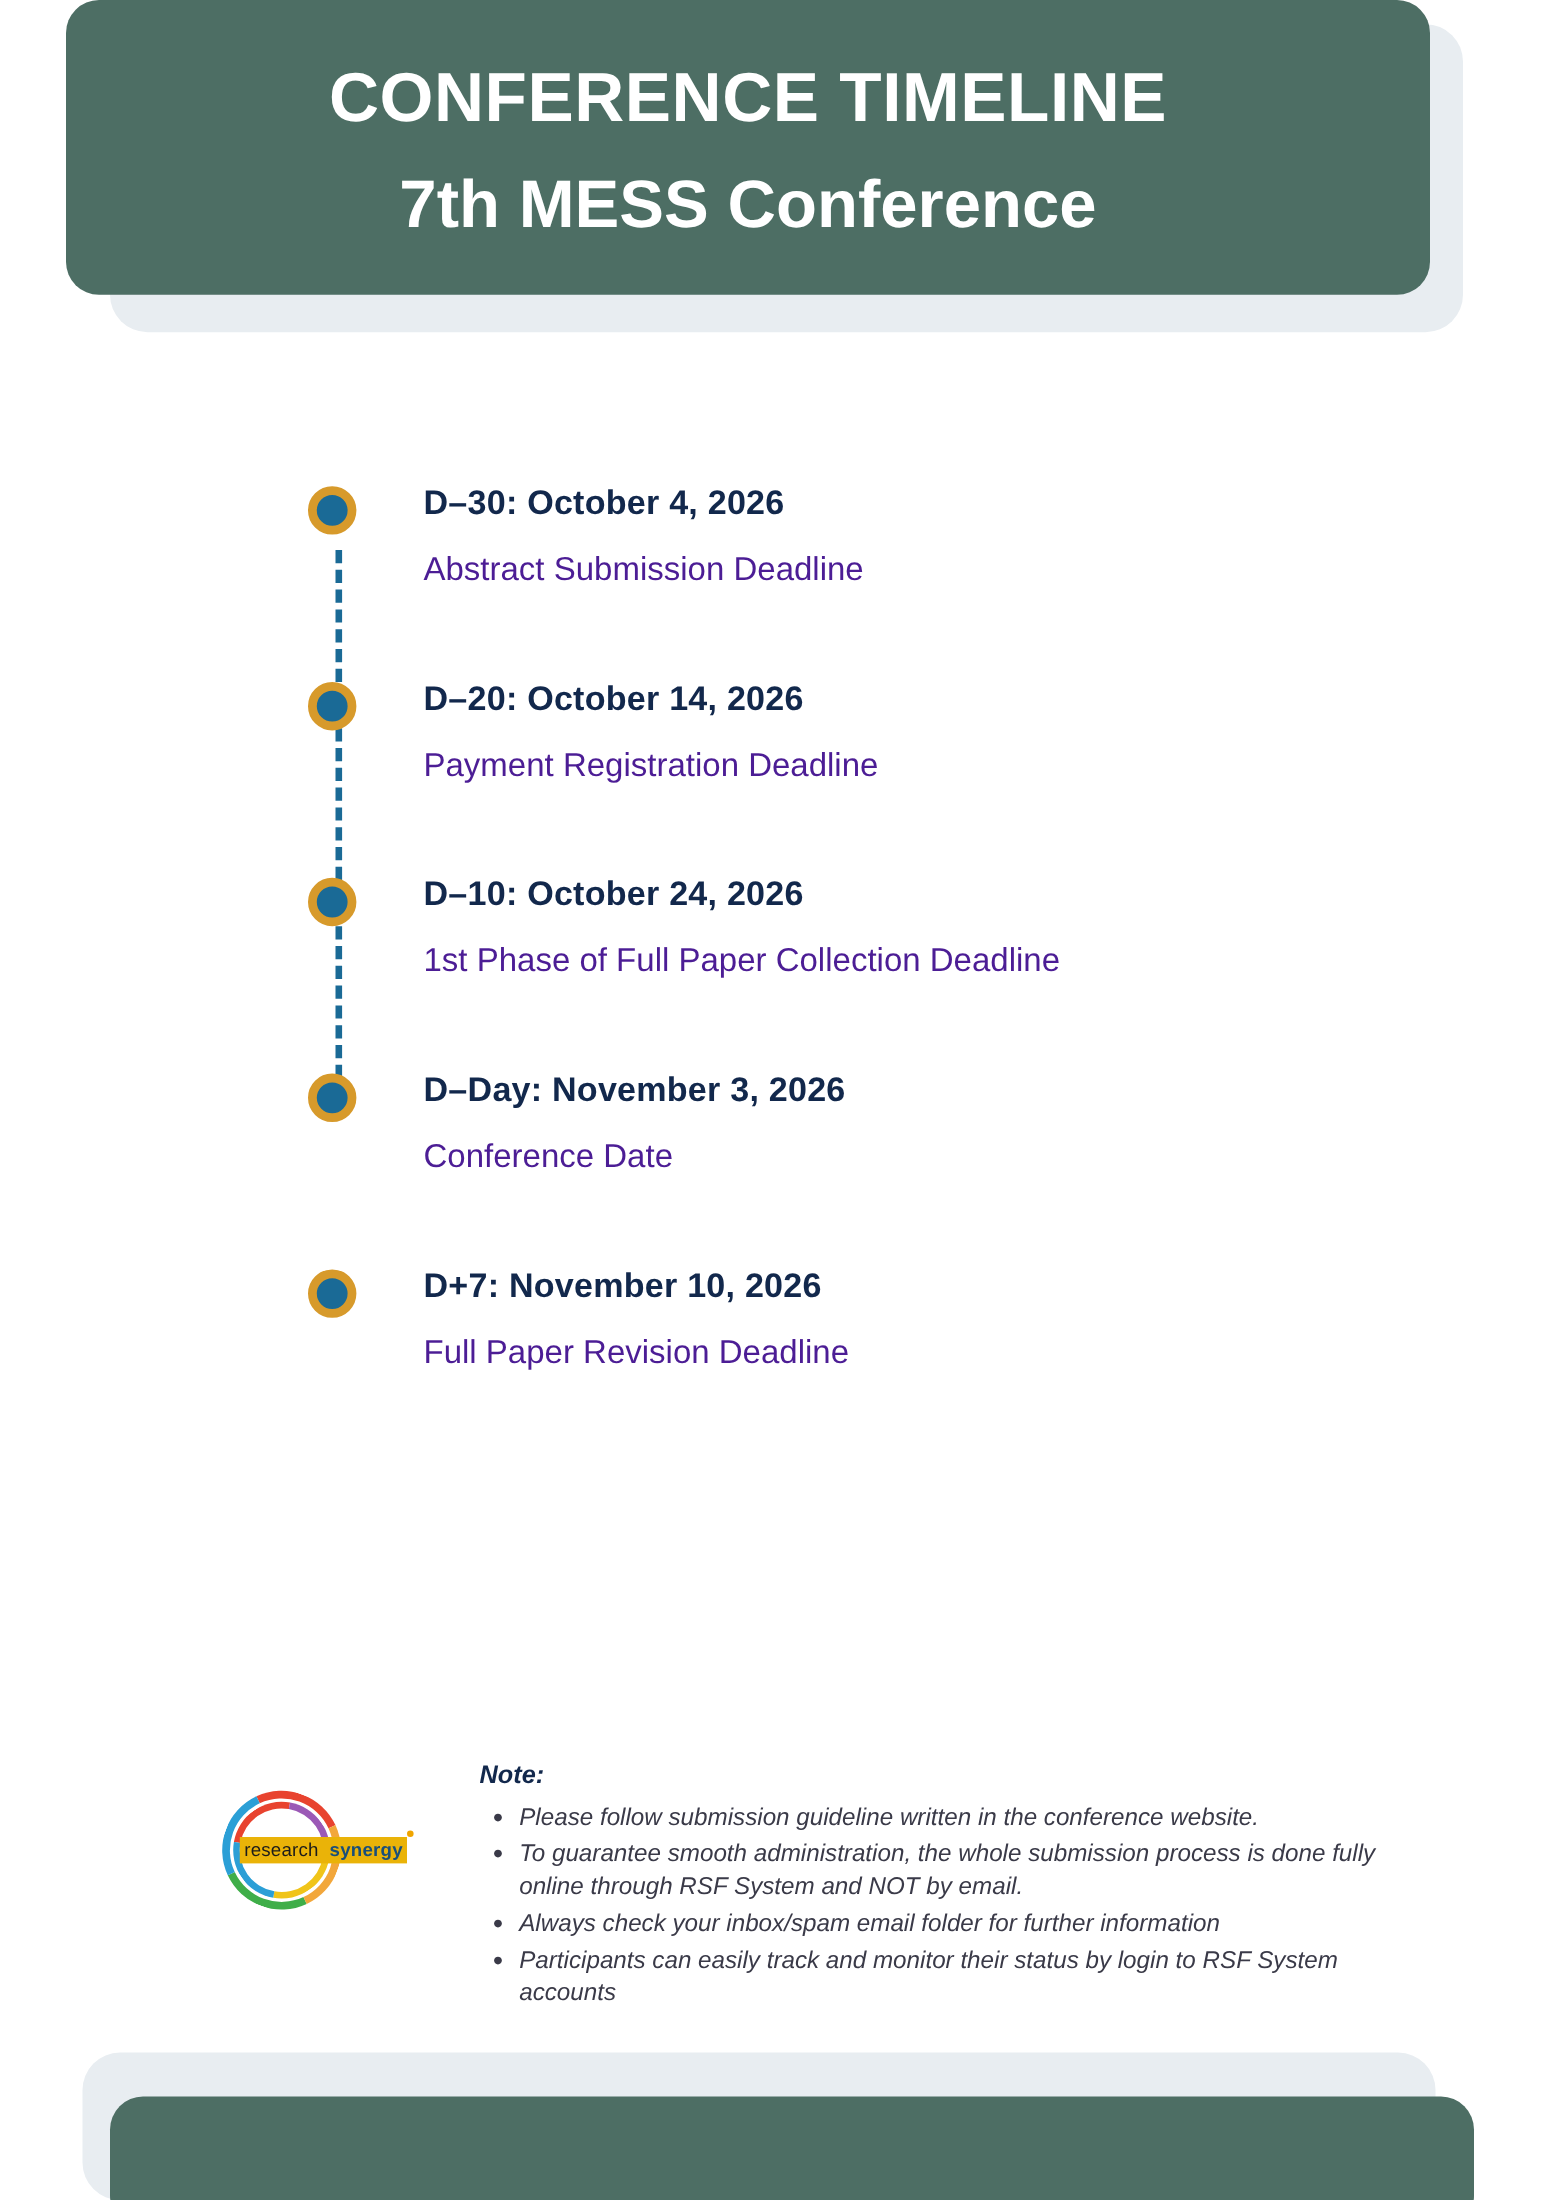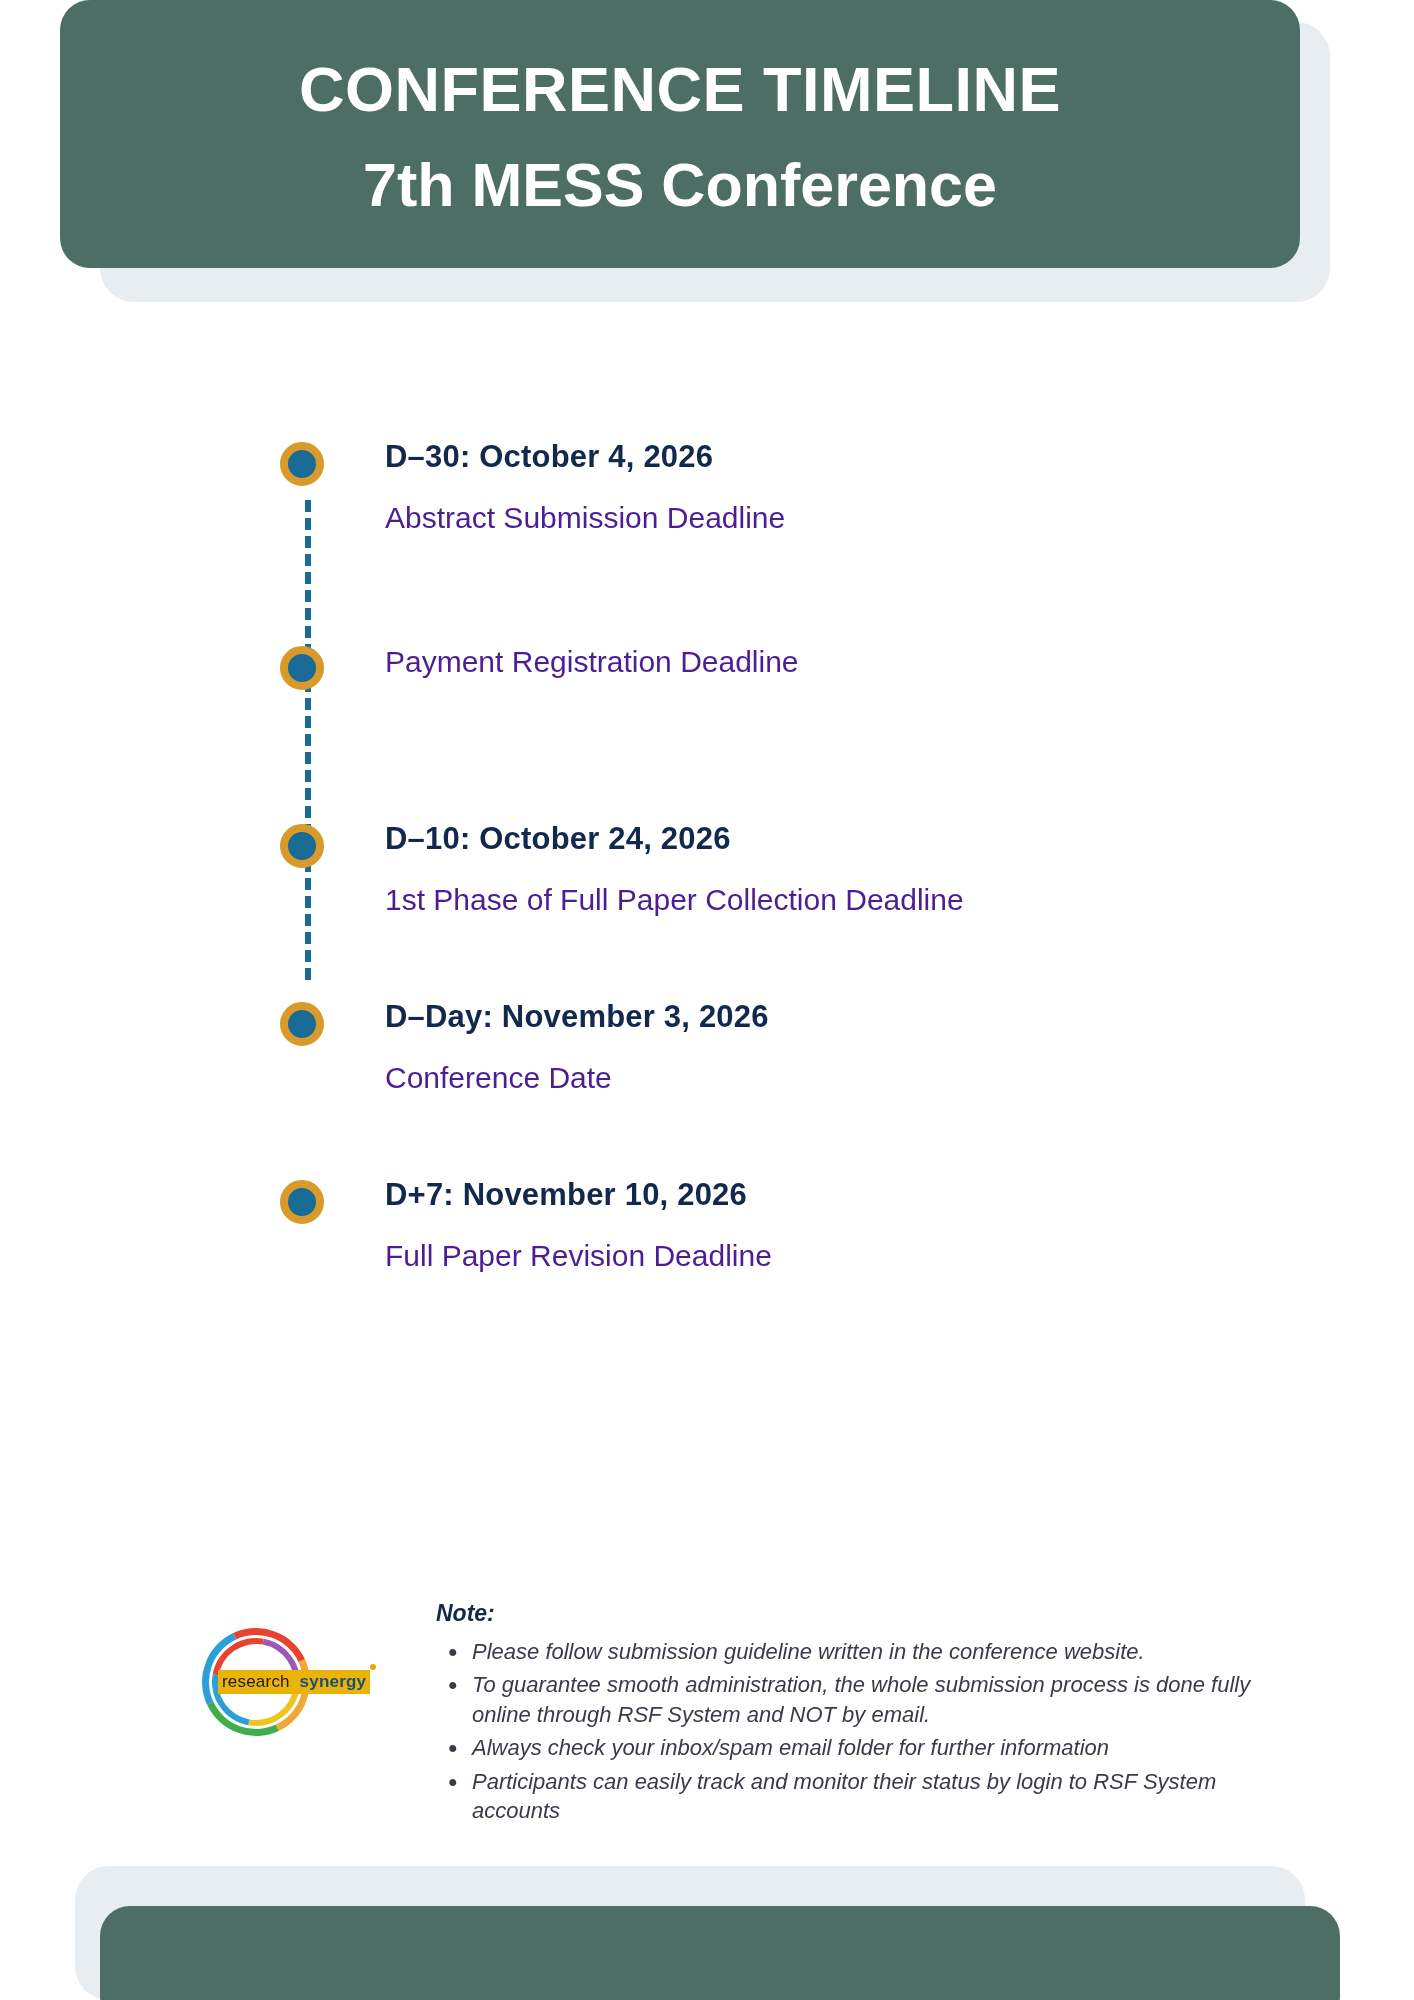--- a/index.html
+++ b/index.html
@@ -232,20 +232,21 @@
   <div class="timeline">
 
     <div class="tl-item">
       <span class="dot"></span>
       <div class="tl-date">D–30: October 4, 2026</div>
       <div class="tl-desc">Abstract Submission Deadline</div>
     </div>
 
     <div class="tl-item">
       <span class="dot"></span>
+      <div class="tl-date">D–20: October 14, 2026</div>
       <div class="tl-desc">Payment Registration Deadline</div>
     </div>
 
     <div class="tl-item">
       <span class="dot"></span>
       <div class="tl-date">D–10: October 24, 2026</div>
       <div class="tl-desc">1st Phase of Full Paper Collection Deadline</div>
     </div>
 
     <div class="tl-item">

